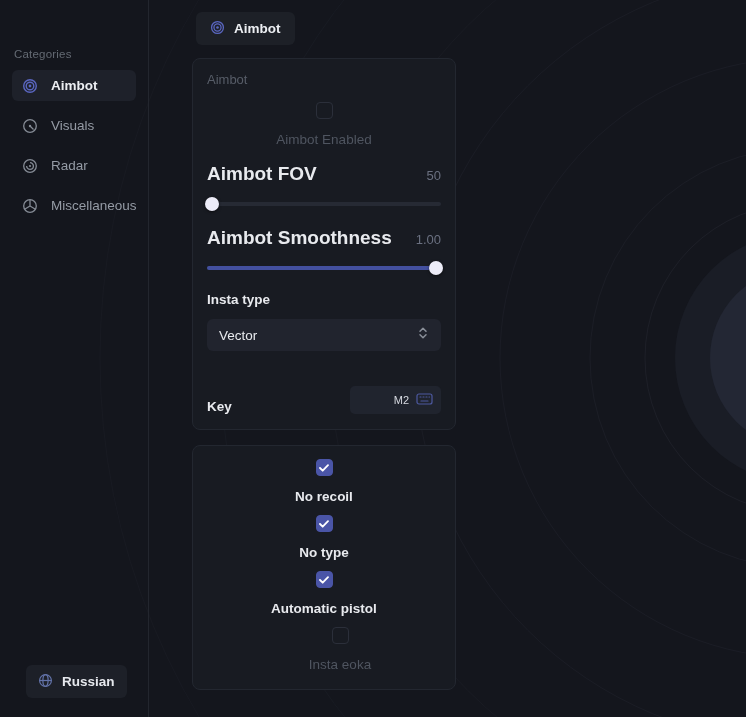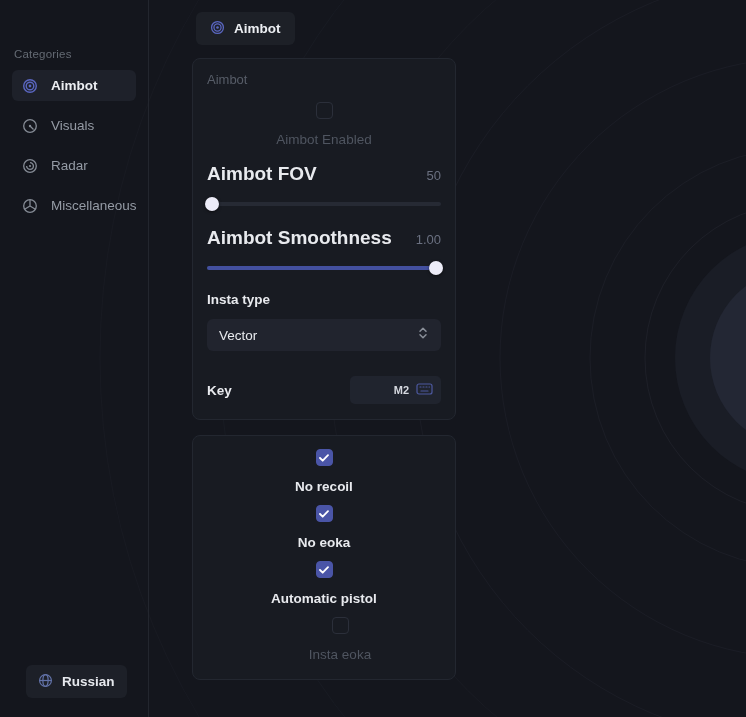--- a/index.html
+++ b/index.html
@@ -82,27 +82,27 @@
   }
 
   .field-label { font-size:13.5px; font-weight:600; color:#e8eaee; margin:17px 0 12px 0; }
   .select {
     height:32px; background:#21242e; border-radius:6px;
     display:flex; align-items:center; justify-content:space-between;
     padding:0 12px; cursor:pointer;
   }
   .select .sel-text { font-size:13.5px; font-weight:500; color:#e8eaee; }
 
-  .key-row { display:flex; align-items:center; justify-content:space-between; margin-top:25px; }
+  .key-row { display:flex; align-items:flex-end; justify-content:space-between; margin-top:35px; }
   .key-row .lbl { font-size:13.5px; font-weight:600; color:#e8eaee; }
   .keycap {
     display:flex; align-items:center; gap:7px;
     background:#20242e; border-radius:5px; padding:5px 8px; cursor:pointer;
   }
-  .keycap .kv { font-size:11px; font-weight:700; color:#d6d9e0;padding-left:36px; }
+  .keycap .kv { font-size:11px; font-weight:400; color:#d6d9e0;padding-left:36px; }
 
   .features .check-row { margin-bottom:11px; }
   .features .check-row:last-child { margin-bottom:2px;margin-left:32px; }
 </style>
 </head>
 <body>
 
 <svg class="bg-decor" width="746" height="717" viewBox="0 0 746 717">
   <circle cx="800" cy="358" r="125" fill="#1a1d26"></circle>
   <circle cx="800" cy="358" r="90" fill="#232734"></circle>
@@ -254,21 +254,21 @@
       </span>
       <span class="check-label on">No recoil</span>
     </div>
 
     <div class="check-row">
       <span class="checkbox checked">
         <svg width="10" height="8" viewBox="0 0 10 8" fill="none" stroke="#ffffff" stroke-width="1.8" stroke-linecap="round" stroke-linejoin="round">
             <path d="M1 4 L3.7 6.7 L9 1.2"></path>
           </svg>
       </span>
-      <span class="check-label on">No eoka</span>
+      <span class="check-label on">No type</span>
     </div>
 
     <div class="check-row">
       <span class="checkbox checked">
         <svg width="10" height="8" viewBox="0 0 10 8" fill="none" stroke="#ffffff" stroke-width="1.8" stroke-linecap="round" stroke-linejoin="round">
             <path d="M1 4 L3.7 6.7 L9 1.2"></path>
           </svg>
       </span>
       <span class="check-label on">Automatic pistol</span>
     </div>

